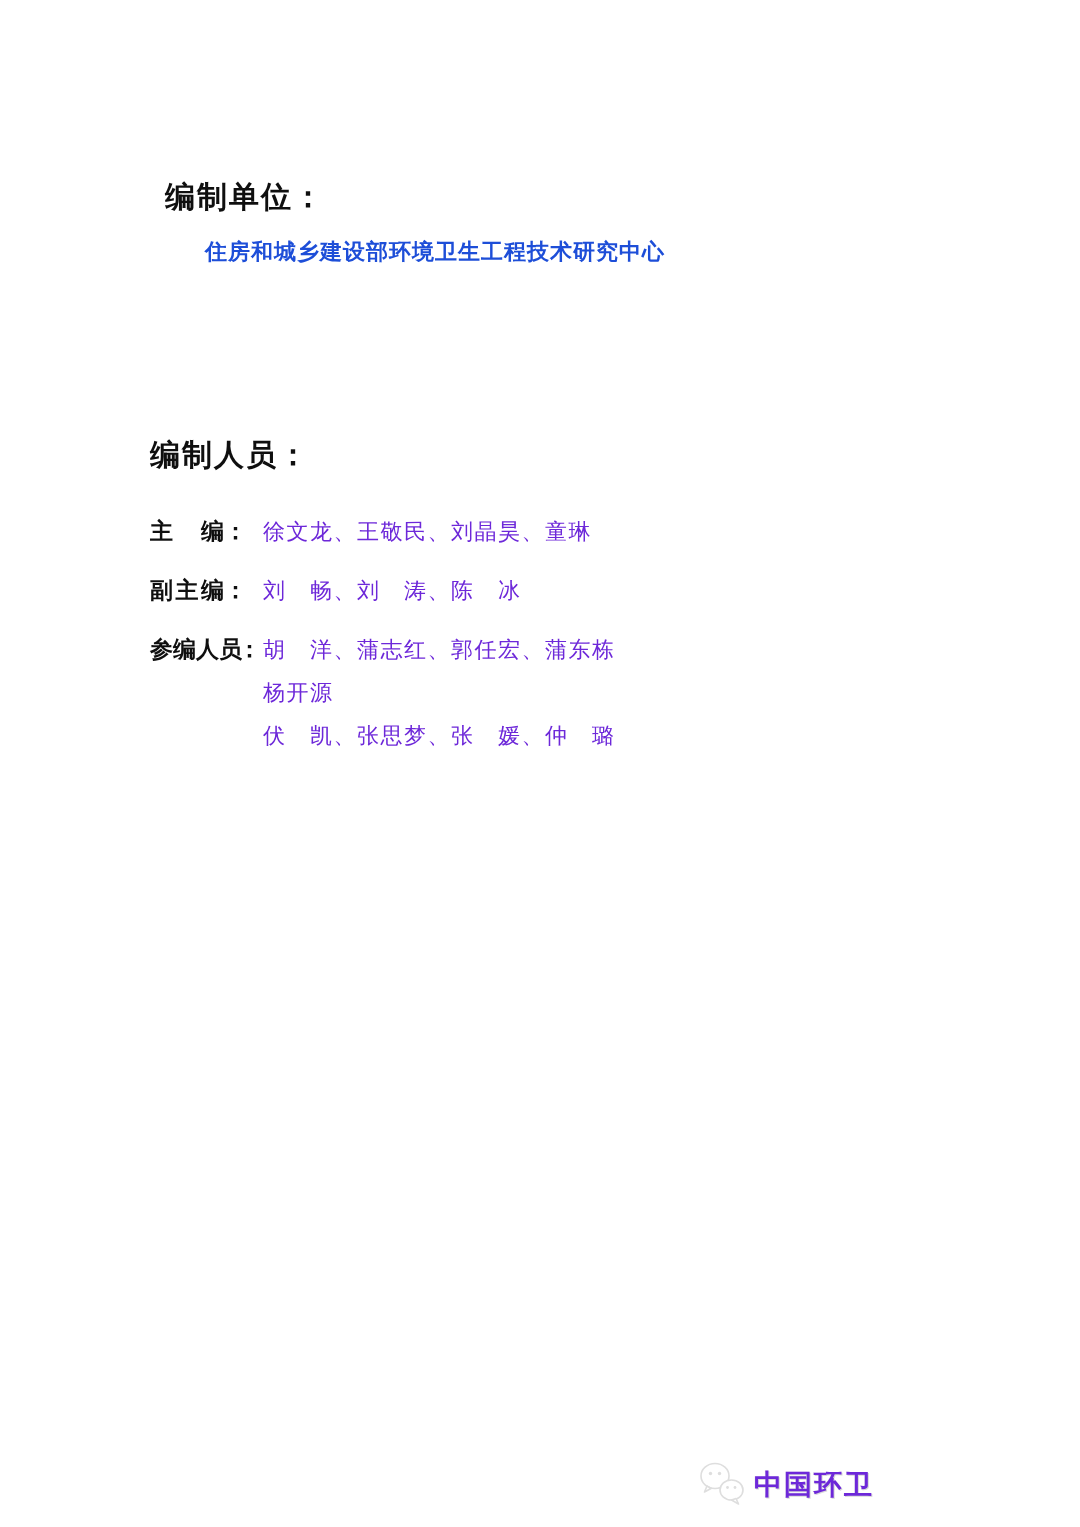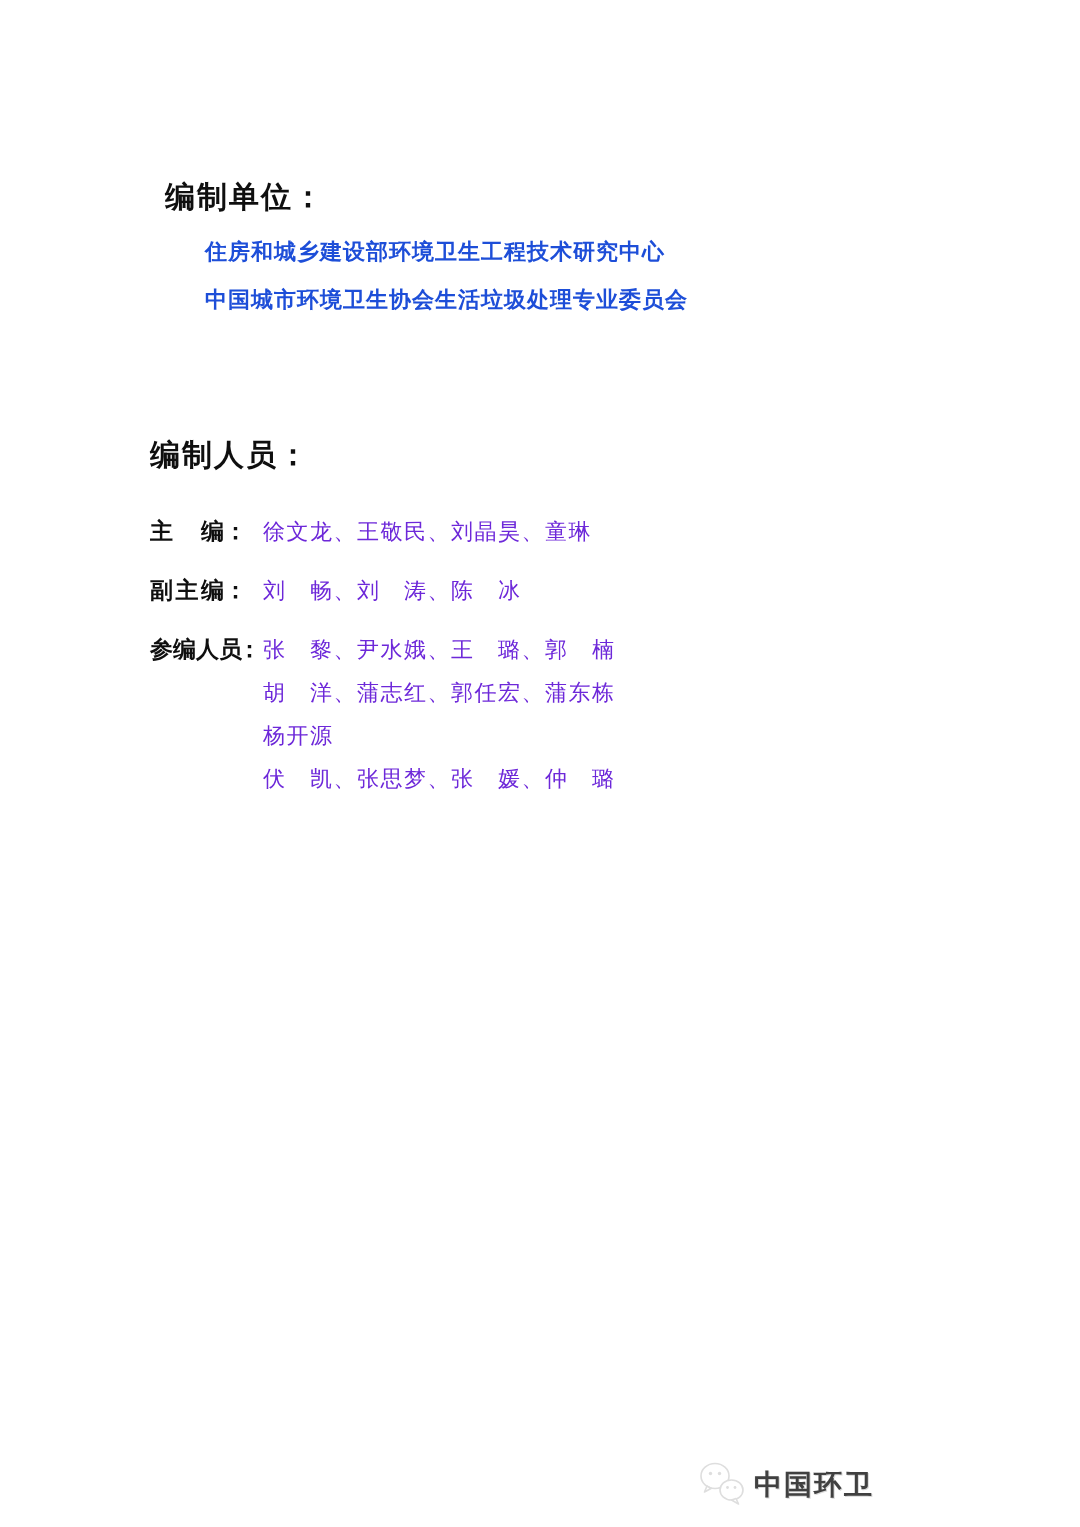--- a/index.html
+++ b/index.html
@@ -72,35 +72,34 @@
     display: flex;
     align-items: center;
     gap: 6px;
     user-select: none;
   }
   .wm-icon { display: block; }
   .wm-text {
     font-size: 28px;
     font-weight: 700;
     letter-spacing: 2px;
-    color: #404040;
+    color: #6d28d9;
     text-shadow: 1px 1px 0 #d9d9d9, -0.5px -0.5px 0 #ececec;
     white-space: nowrap;
   }
 </style>
 </head>
 <body>
 
 <div class="page">
 
   <section class="unit-section">
     <h1 class="sec-heading">编制单位：</h1>
     <div class="org-list">
       <p class="org-line">住房和城乡建设部环境卫生工程技术研究中心</p>
-      <p class="org-line">中国城市环境卫生协会生活垃圾处理专业委员会</p>
     </div>
   </section>
 
   <section class="personnel-section">
     <h1 class="sec-heading">编制人员：</h1>
 
     <div class="rows">
 
       <div class="person-row">
         <div class="row-label">
@@ -133,21 +132,20 @@
         <div class="row-label">
           <span class="label-chars">
             <span>参</span>
             <span>编</span>
             <span>人</span>
             <span>员</span>
           </span>
           <span class="label-colon">：</span>
         </div>
         <div class="row-names">
-          <div class="name-line">张　黎、尹水娥、王　璐、郭　楠</div>
           <div class="name-line">胡　洋、蒲志红、郭任宏、蒲东栋</div>
           <div class="name-line">杨开源</div>
           <div class="name-line">伏　凯、张思梦、张　媛、仲　璐</div>
         </div>
       </div>
 
     </div>
   </section>
 
   <div class="watermark">

